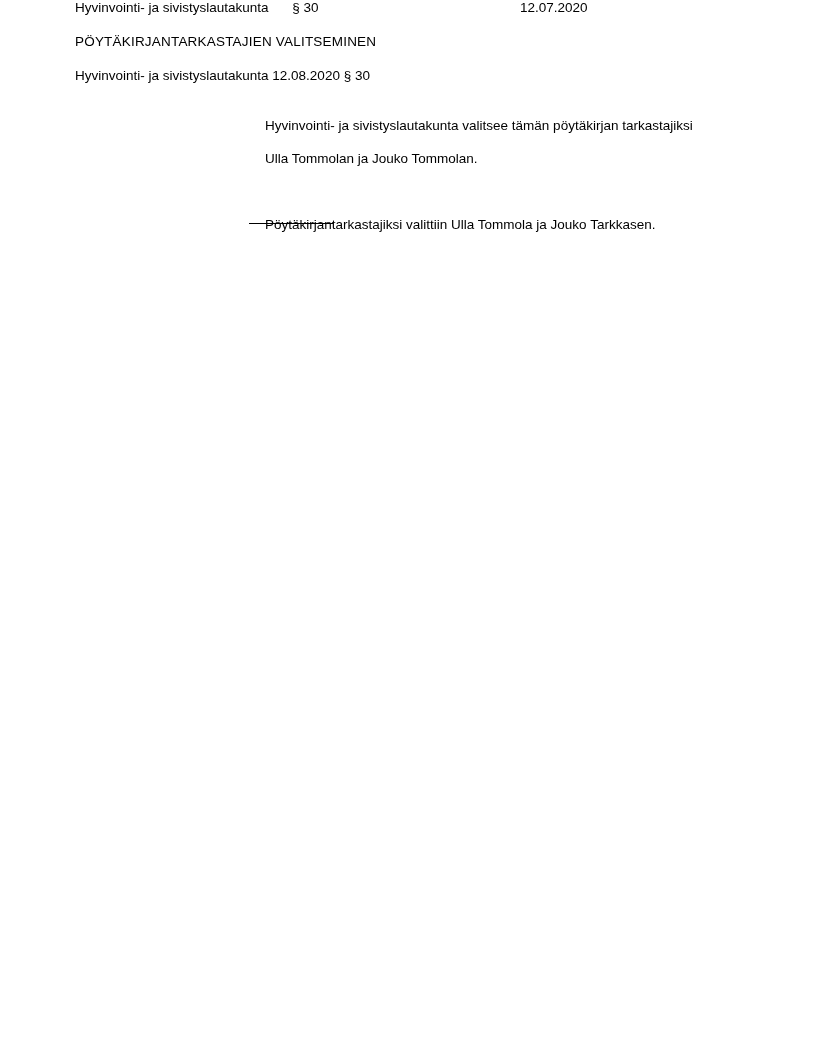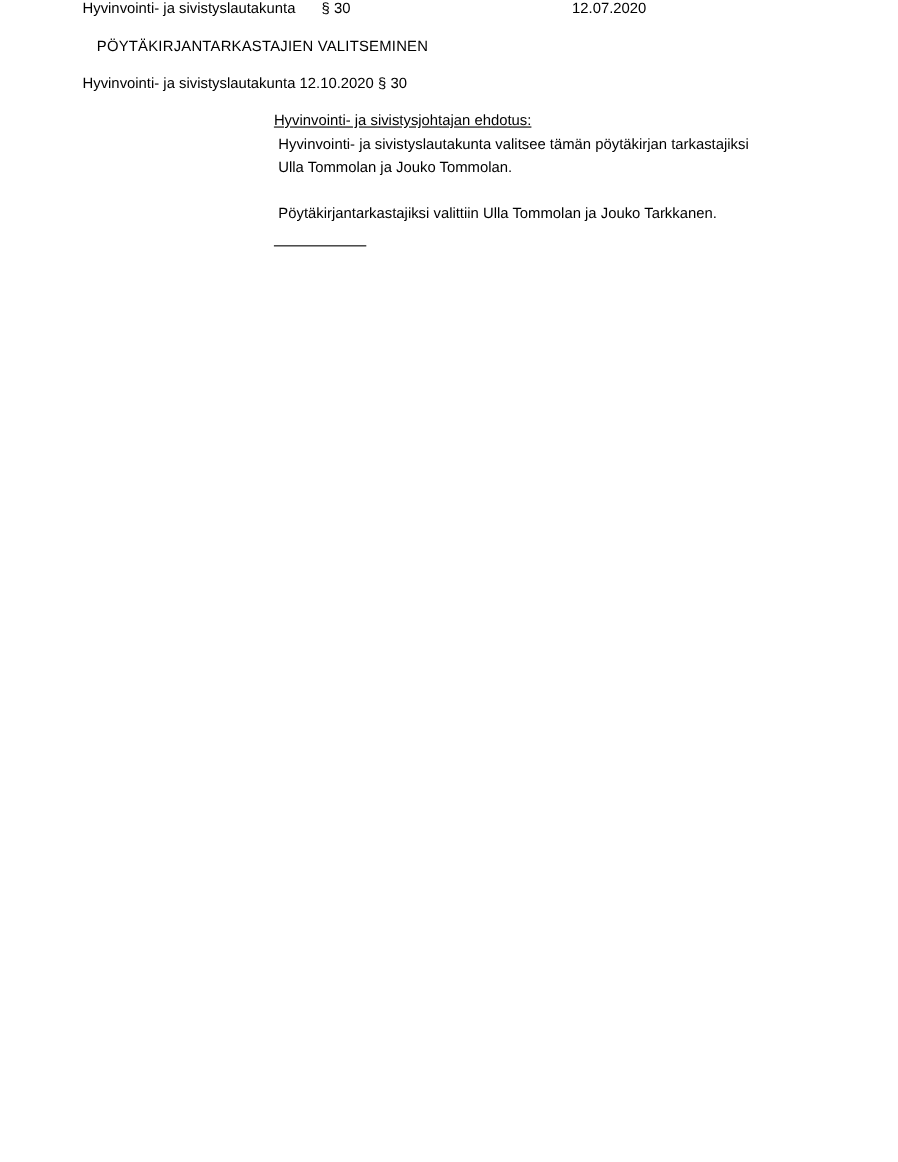--- a/index.html
+++ b/index.html
@@ -42,21 +42,21 @@
   }
   .header-date {
     position: absolute;
     left: 445px;
     top: 0;
   }
 
   
   .doc-title {
     position: absolute;
-    left: 88px;
+    left: 75px;
     top: 33px;
     font-size: 13.5px;
     line-height: 17px;
     letter-spacing: 0.2px;
     white-space: nowrap;
   }
 
   
   .doc-subheading {
     position: absolute;
@@ -73,21 +73,21 @@
     left: 249px;
     top: 101px;
     width: 510px;
     font-size: 13.5px;
     line-height: 17px;
   }
   .block-label {
     text-decoration: underline;
   }
   .block-para {
-    margin: 4px;
+    margin: 16px;
     padding: 0;
   }
   .spacer {
     height: 17px;
   }
 
   .signature-line {
     position: absolute;
     left: 249px;
     top: 222px;
@@ -102,25 +102,24 @@
 <div class="page">
 
   <div class="header-row">
     <span class="header-left">Hyvinvointi- ja sivistyslautakunta</span>
     <span class="header-section">§ 30</span>
     <span class="header-date">12.07.2020</span>
   </div>
 
   <div class="doc-title">PÖYTÄKIRJANTARKASTAJIEN VALITSEMINEN</div>
 
-  <div class="doc-subheading">Hyvinvointi- ja sivistyslautakunta 12.10.2020 § 30</div>
+  <div class="doc-subheading">Hyvinvointi- ja sivistyslautakunta 12.08.2020 § 30</div>
 
   <div class="body-block">
-    <div class="block-label">Hyvinvointi- ja sivistysjohtajan ehdotus:</div>
     <p class="block-para">Hyvinvointi- ja sivistyslautakunta valitsee tämän pöytäkirjan tarkastajiksi</p>
     <p class="block-para">Ulla Tommolan ja Jouko Tommolan.</p>
     <div class="spacer"></div>
-    <p class="block-para">Pöytäkirjantarkastajiksi valittiin Ulla Tommolan ja Jouko Tarkkanen.</p>
+    <p class="block-para">Pöytäkirjantarkastajiksi valittiin Ulla Tommola ja Jouko Tarkkasen.</p>
   </div>
 
   <div class="signature-line"></div>
 
 </div>
 
 </body></html>

